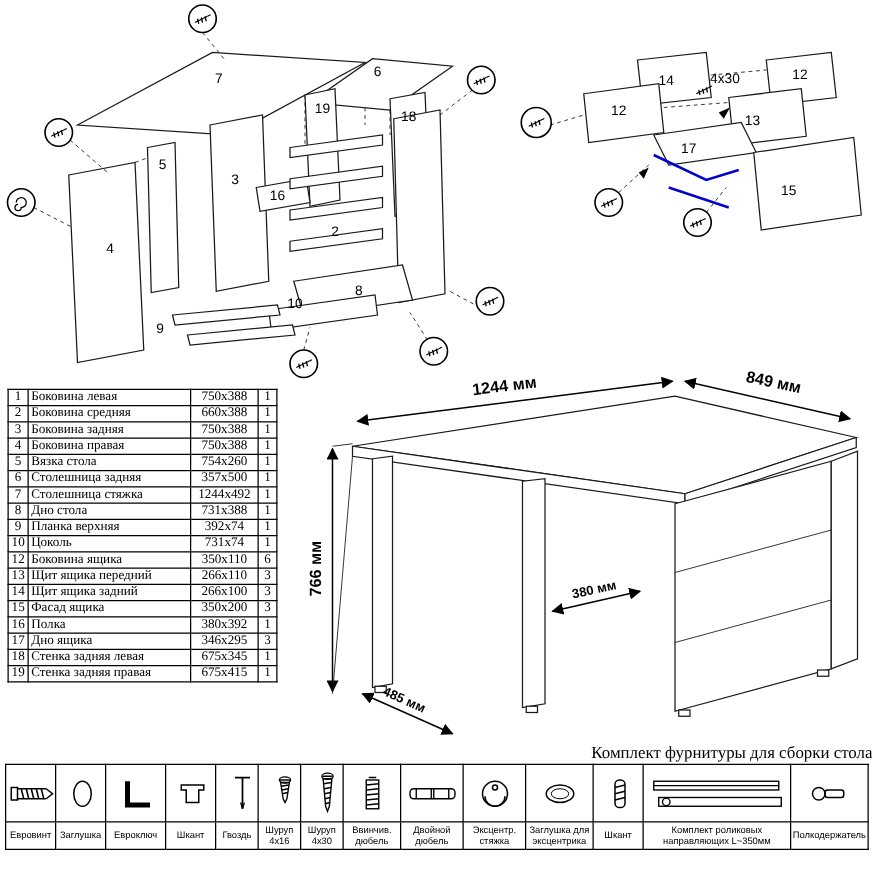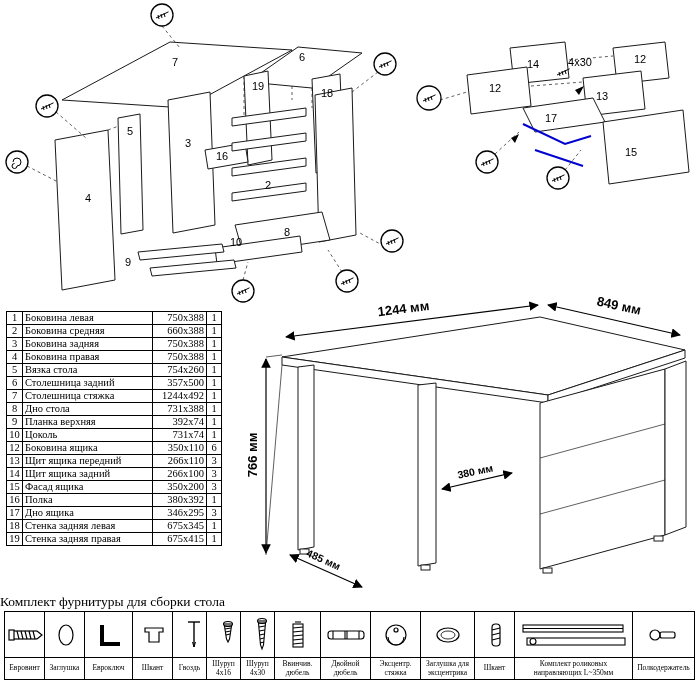--- a/index.html
+++ b/index.html
@@ -7,28 +7,28 @@
   body { font-family:"Liberation Sans","DejaVu Sans",sans-serif; color:#000; }
   .sheet { position:relative; width:698px; height:700px; background:#fff; overflow:hidden; }
   .sheet svg { position:absolute; }
 
   
   .parts-table { position:absolute; left:6px; top:311px; border-collapse:collapse;
                  font-family:"Liberation Serif","DejaVu Serif",serif; font-size:10.5px; }
   .parts-table td { border:1px solid #000; height:13px; line-height:12px; padding:0 2px; white-space:nowrap; }
   .c-num  { width:16px;  text-align:center; }
   .c-name { width:130px; text-align:left; }
-  .c-size { width:54px;  text-align:right; }
+  .c-size { width:54px;  text-align:center; }
   .c-qty  { width:15px;  text-align:center; }
 
   
-  .hw-title { position:absolute; left:0; top:594px; width:100%; text-align:left;
-              font-family:"Liberation Serif","DejaVu Serif",serif; font-size:13.5px; }
+  .hw-title { position:absolute; left:0; top:594px; width:100%; text-align:right;
+              font-family:"Liberation Serif","DejaVu Serif",serif; font-size:13.5px;padding-left:37px; }
   .hw-table { position:absolute; left:4px; top:611px; width:690px; border-collapse:collapse;
-              table-layout:fixed; font-family:Liberation Serif, serif; }
+              table-layout:fixed; font-family:Liberation Sans, sans-serif; }
   .hw-table td { border:1px solid #000; text-align:center; vertical-align:middle; padding:0 1px; overflow:hidden; }
   .hw-icons td { height:46px; }
   .hw-names td { font-size:7.5px; line-height:1.15; height:22px; }
   .hw-qty td   { font-size:10.5px; height:14px; }
   .hw-table svg { position:static; display:inline-block; vertical-align:middle; }
 
   
   text { font-family:"Liberation Sans","DejaVu Sans",sans-serif; }
   .plbl { font-size:11px; fill:#000; text-anchor:middle; }
   .dim  { font-size:13px; font-weight:bold; fill:#000; text-anchor:middle; }
@@ -207,21 +207,21 @@
 
         <tr>
           <td class="c-num">5</td>
           <td class="c-name">Вязка стола</td>
           <td class="c-size">754x260</td>
           <td class="c-qty">1</td>
         </tr>
 
         <tr>
           <td class="c-num">6</td>
-          <td class="c-name">Столешница задний</td>
+          <td class="c-name">Столешница задняя</td>
           <td class="c-size">357x500</td>
           <td class="c-qty">1</td>
         </tr>
 
         <tr>
           <td class="c-num">7</td>
           <td class="c-name">Столешница стяжка</td>
           <td class="c-size">1244x492</td>
           <td class="c-qty">1</td>
         </tr>

